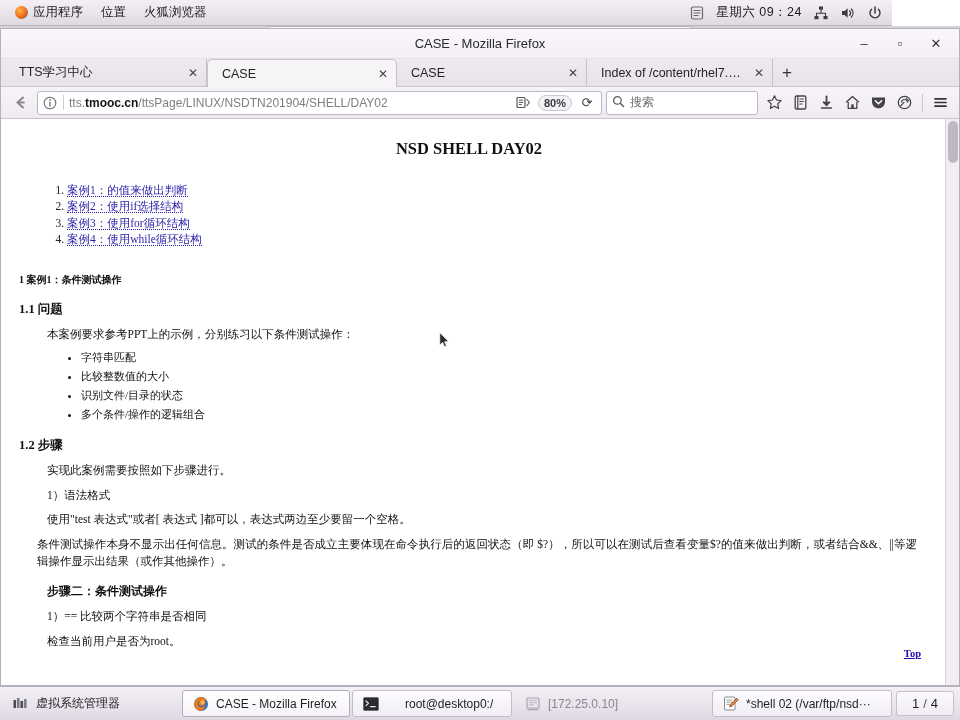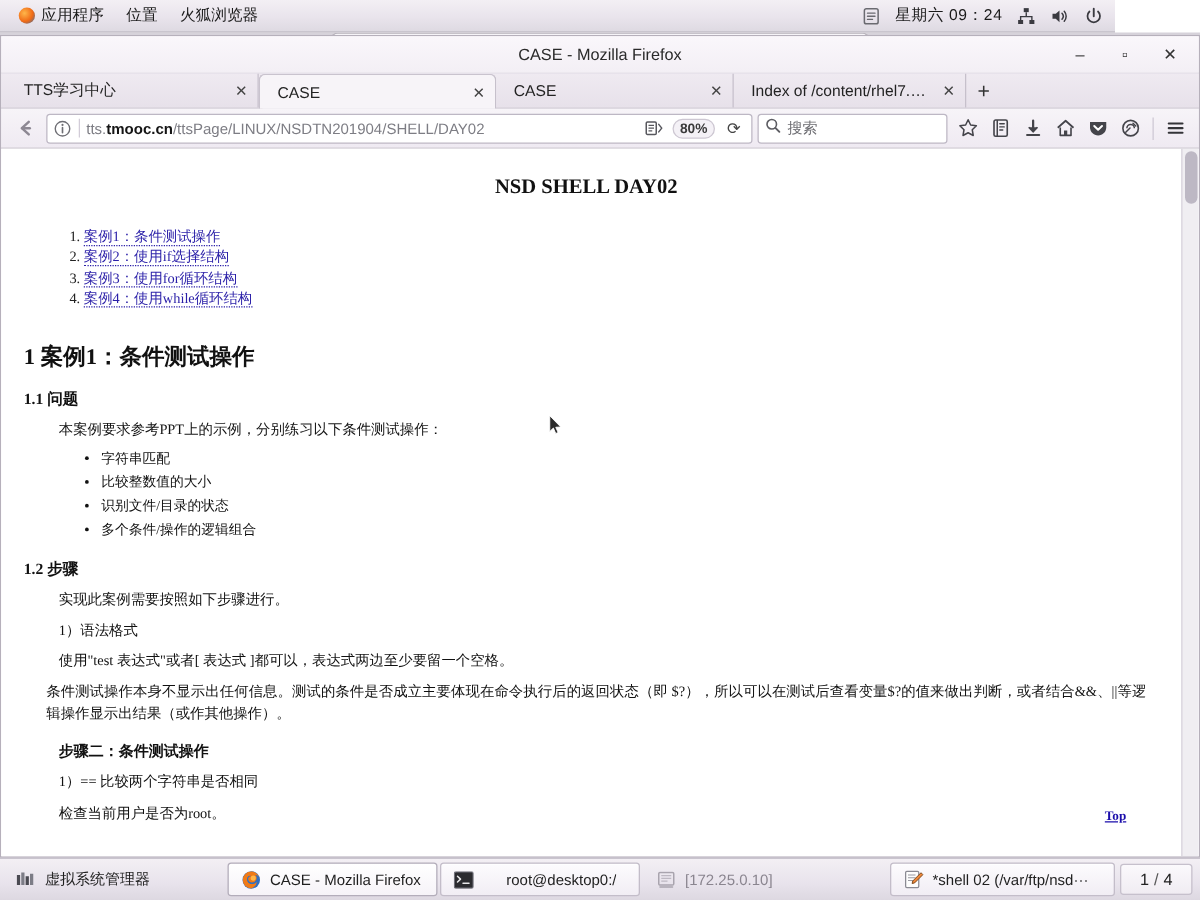--- a/index.html
+++ b/index.html
@@ -142,29 +142,29 @@
   .doc-title {
     text-align: center; font-size: 16.5px; font-weight: bold; margin: 6px 0 24px 0;
     font-family: "Liberation Serif", serif;
   }
   ol.toc { list-style: decimal; margin: 0 0 26px 48px; padding: 0; }
   ol.toc li { font-size: 11.5px; color: #222; margin: 2px 0; line-height: 1.25; }
   ol.toc li a {
     color: #2a1fa8; text-decoration: none; border-bottom: 1px dotted #2a1fa8;
     font-size: 11.5px;
   }
-  h1.sec { font-size: 18px; font-weight: bold; margin: 18px 0 8px 0; }
+  h1.sec { font-size: 10px; font-weight: bold; margin: 18px 0 8px 0; }
   h2.sec { font-size: 12.5px; font-weight: bold; margin: 14px 0 8px 0; }
   h3.step { font-size: 12px; font-weight: bold; margin: 14px 0 8px 28px; }
   p.body { font-size: 11.5px; margin: 8px 0 8px 28px; line-height: 1.45; }
   ul.bul { margin: 8px 0 8px 62px; padding: 0; list-style: disc; }
   ul.bul li { font-size: 11px; margin: 3px 0; line-height: 1.45; }
   p.wide { margin-left: 18px; margin-right: 2px; text-align: justify; }
   .top-link {
-    position: absolute; right: 44px; bottom: 26px;
+    position: absolute; right: 24px; bottom: 26px;
     font-size: 10.5px; font-weight: bold; color: #1a0dab; text-decoration: underline;
     font-family: "Liberation Serif", serif;
     margin-top: 39px;
   }
   .cursor {
     position: absolute; left: 438px; top: 213px; width: 11px; height: 16px; z-index: 6;
   }
 
   
   .scrollbar {
@@ -387,21 +387,21 @@
       </div>
     </div>
   </div>
 
   <div class="viewport">
     <div class="page">
 
       <div class="doc-title">NSD SHELL DAY02</div>
 
       <ol class="toc">
-        <li><a href="#">案例1：条件测试操作</a></li>
+        <li><a href="#">案例1：的值来做出判断</a></li>
         <li><a href="#">案例2：使用if选择结构</a></li>
         <li><a href="#">案例3：使用for循环结构</a></li>
         <li><a href="#">案例4：使用while循环结构</a></li>
       </ol>
 
       <h1 class="sec">1 案例1：条件测试操作</h1>
       <h2 class="sec">1.1 问题</h2>
       <p class="body">本案例要求参考PPT上的示例，分别练习以下条件测试操作：</p>
 
       <ul class="bul">

